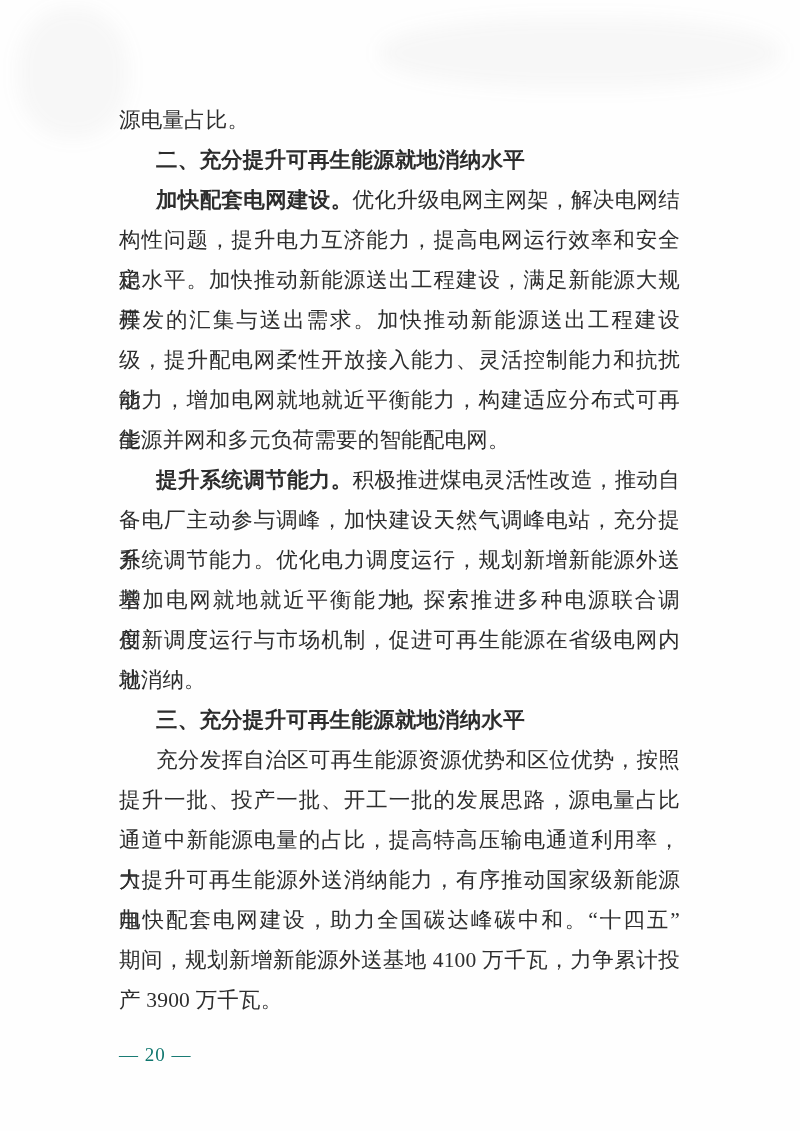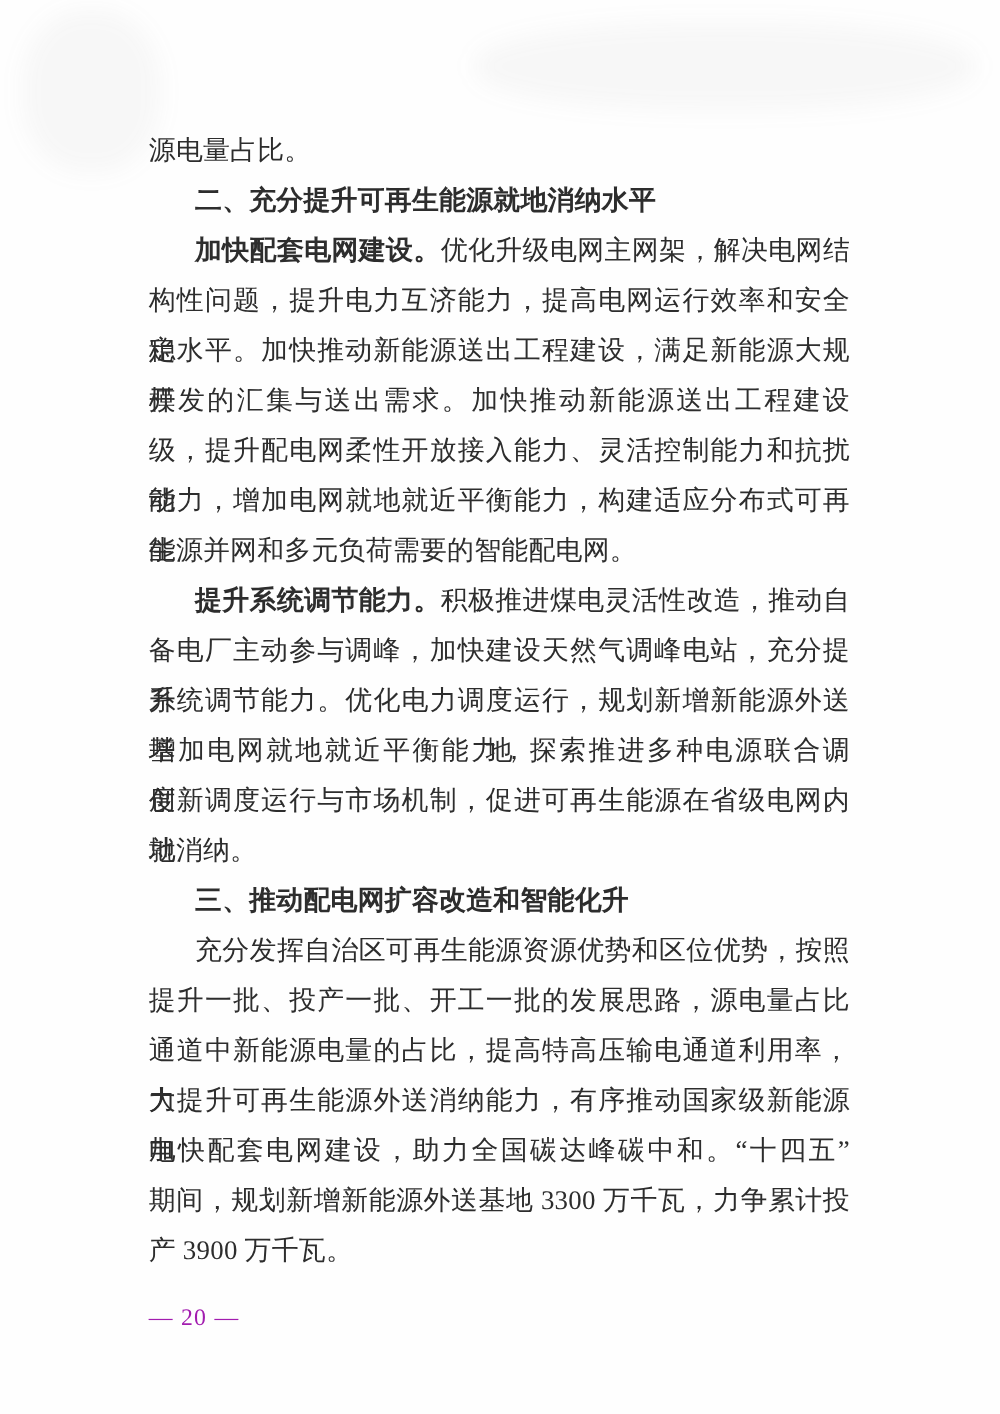--- a/index.html
+++ b/index.html
@@ -50,21 +50,21 @@
     font-family: Liberation Serif, serif;
   }
   .line.heading { font-size: 21.5px; }
 
   .page-footer {
     position: absolute;
     left: 119px;
     top: 1041px;
     font-size: 19px;
     line-height: 28px;
-    color: #a21caf;
+    color: #0f766e;
     letter-spacing: 1px;
   }
 </style>
 </head>
 <body>
 
 <div class="page">
   <div class="ghost ghost-1"></div>
   <div class="ghost ghost-2"></div>
 
@@ -77,26 +77,26 @@
       <div class="line justify">开发的汇集与送出需求。加快推动新能源送出工程建设</div>
       <div class="line justify">级，提升配电网柔性开放接入能力、灵活控制能力和抗扰动</div>
       <div class="line justify">能力，增加电网就地就近平衡能力，构建适应分布式可再生</div>
       <div class="line">能源并网和多元负荷需要的智能配电网。</div>
       <div class="line justify indent"><span class="bold-lead">提升系统调节能力。</span>积极推进煤电灵活性改造，推动自</div>
       <div class="line justify">备电厂主动参与调峰，加快建设天然气调峰电站，充分提升</div>
       <div class="line justify">系统调节能力。优化电力调度运行，规划新增新能源外送基地，</div>
       <div class="line justify">增加电网就地就近平衡能力，探索推进多种电源联合调度。</div>
       <div class="line justify">创新调度运行与市场机制，促进可再生能源在省级电网内就</div>
       <div class="line">地消纳。</div>
-      <div class="line indent heading">三、推动配电网扩容改造和智能化升</div>
+      <div class="line indent heading">三、充分提升可再生能源就地消纳水平</div>
       <div class="line justify indent">充分发挥自治区可再生能源资源优势和区位优势，按照</div>
       <div class="line justify">提升一批、投产一批、开工一批的发展思路，源电量占比</div>
       <div class="line justify">通道中新能源电量的占比，提高特高压输电通道利用率，大</div>
       <div class="line justify">力提升可再生能源外送消纳能力，有序推动国家级新能源电</div>
       <div class="line justify">加快配套电网建设，助力全国碳达峰碳中和。“十四五”</div>
-      <div class="line justify">期间，规划新增新能源外送基地 3300 万千瓦，力争累计投</div>
+      <div class="line justify">期间，规划新增新能源外送基地 4100 万千瓦，力争累计投</div>
       <div class="line">产 3900 万千瓦。</div>
     </main>
 
   <footer class="page-footer">
     <span>— 20 —</span>
   </footer>
 </div>
 
 </body></html>

